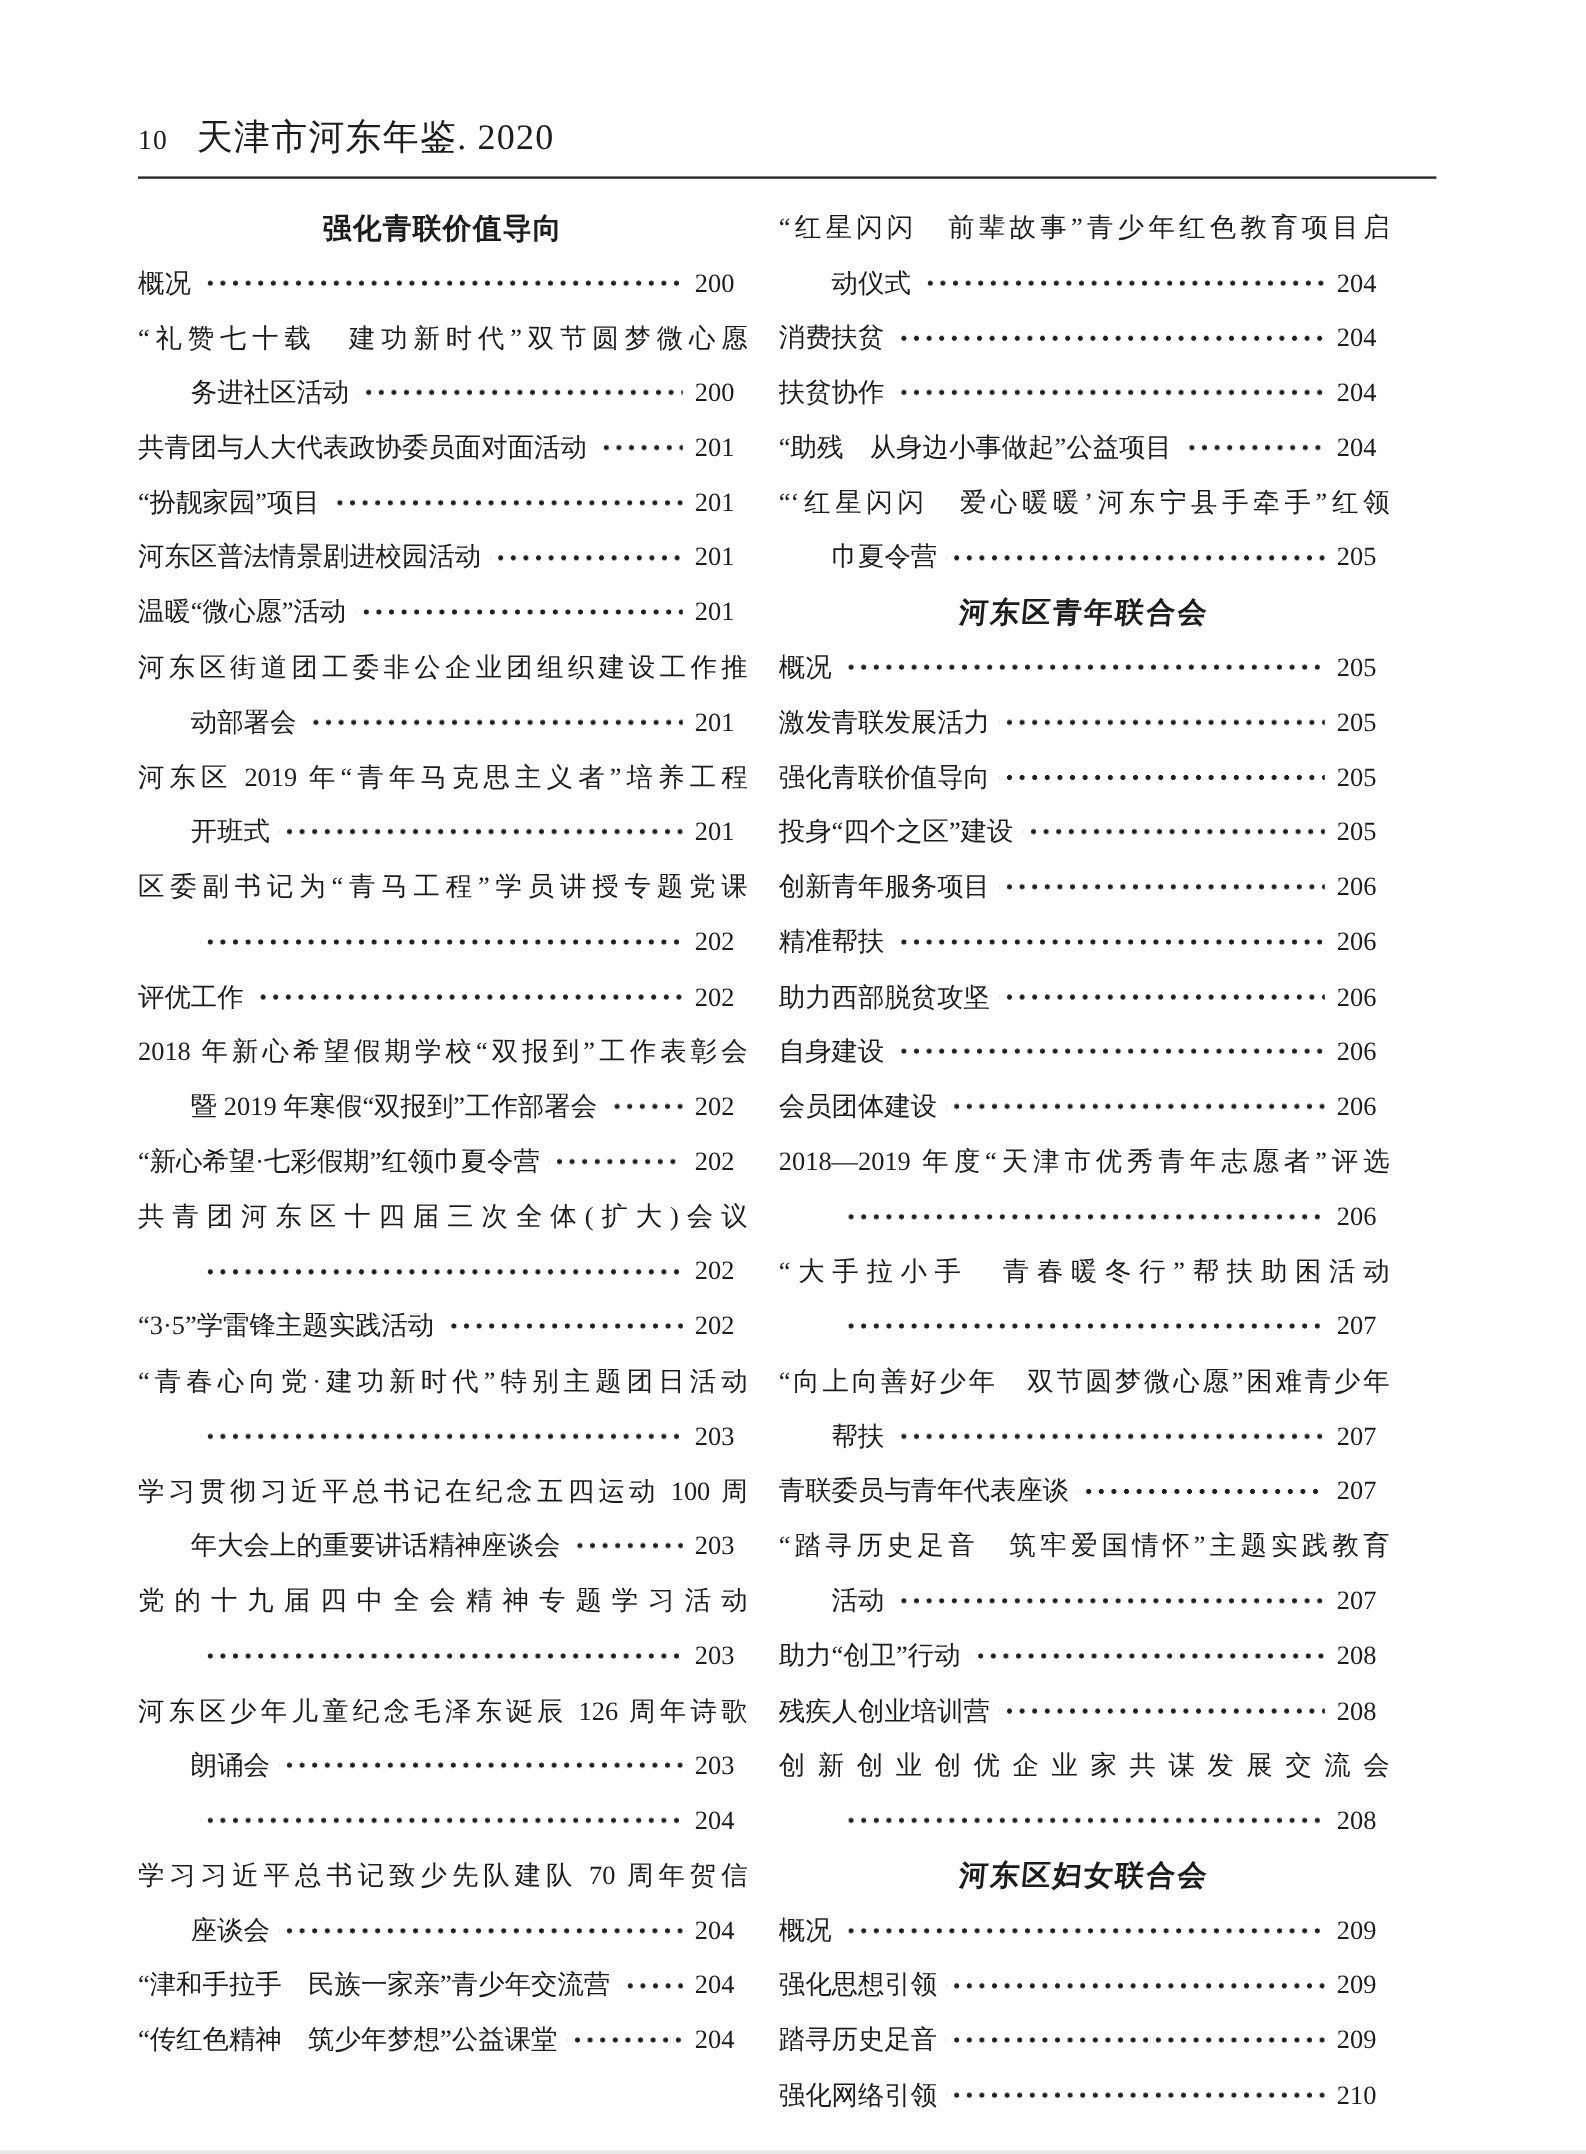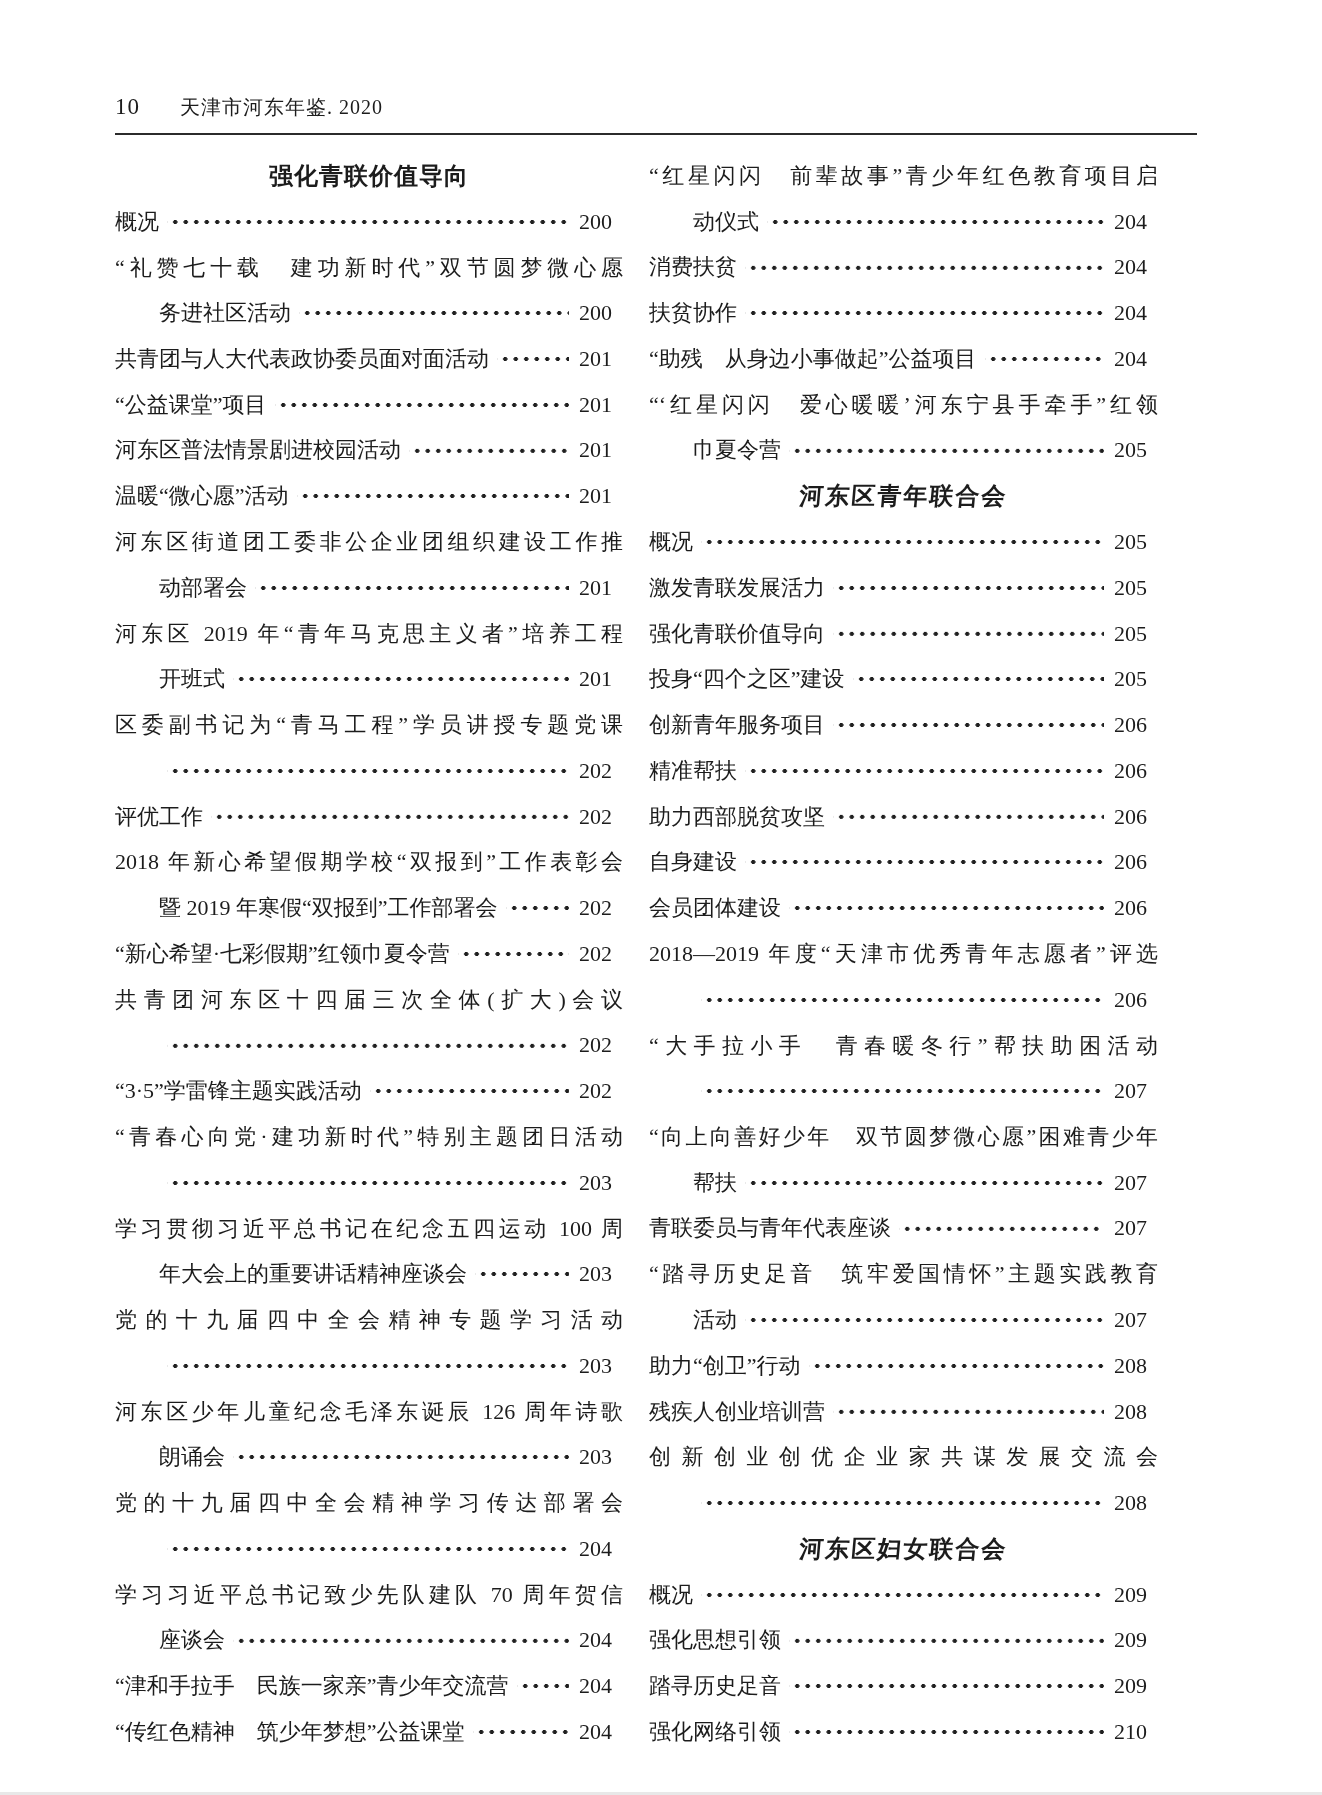--- a/index.html
+++ b/index.html
@@ -15,21 +15,21 @@
   }
   .header {
     margin:0 125px 0 115px;
     padding-top:94px;
     padding-bottom:12px;
     border-bottom:2px solid #2b2b2b;
     display:flex;
     align-items:baseline;
   }
   .header .pno { font-size:23px; letter-spacing:1px; }
-  .header .btitle { font-size:20px; margin-left:40px; letter-spacing:1px; }
+  .header .btitle { font-size:30px; margin-left:24px; letter-spacing:1px; }
   .cols {
     margin:18px 125px 0 115px;
     display:flex;
   }
   .col { width:508px; }
   .col + .col { margin-left:26px; width:509px; }
   .row { height:45.77px; }
   .line { display:flex; align-items:center; height:45.77px; }
   .line .t { white-space:pre; }
   .line.full {
@@ -88,21 +88,21 @@
         </div>
         <div>
           <div class="line">
             <span class="t">共青团与人大代表政协委员面对面活动</span>
             <span class="leader"></span>
             <span class="pg">201</span>
           </div>
         </div>
         <div>
           <div class="line">
-            <span class="t">“公益课堂”项目</span>
+            <span class="t">“扮靓家园”项目</span>
             <span class="leader"></span>
             <span class="pg">201</span>
           </div>
         </div>
         <div>
           <div class="line">
             <span class="t">河东区普法情景剧进校园活动</span>
             <span class="leader"></span>
             <span class="pg">201</span>
           </div>
@@ -201,21 +201,20 @@
         </div>
         <div>
           <div class="line full">河东区少年儿童纪念毛泽东诞辰 126 周年诗歌</div>
           <div class="line ind">
             <span class="t">朗诵会</span>
             <span class="leader"></span>
             <span class="pg">203</span>
           </div>
         </div>
         <div>
-          <div class="line full">党的十九届四中全会精神学习传达部署会</div>
           <div class="line ind">
             <span class="t"></span>
             <span class="leader"></span>
             <span class="pg">204</span>
           </div>
         </div>
         <div>
           <div class="line full">学习习近平总书记致少先队建队 70 周年贺信</div>
           <div class="line ind">
             <span class="t">座谈会</span>

